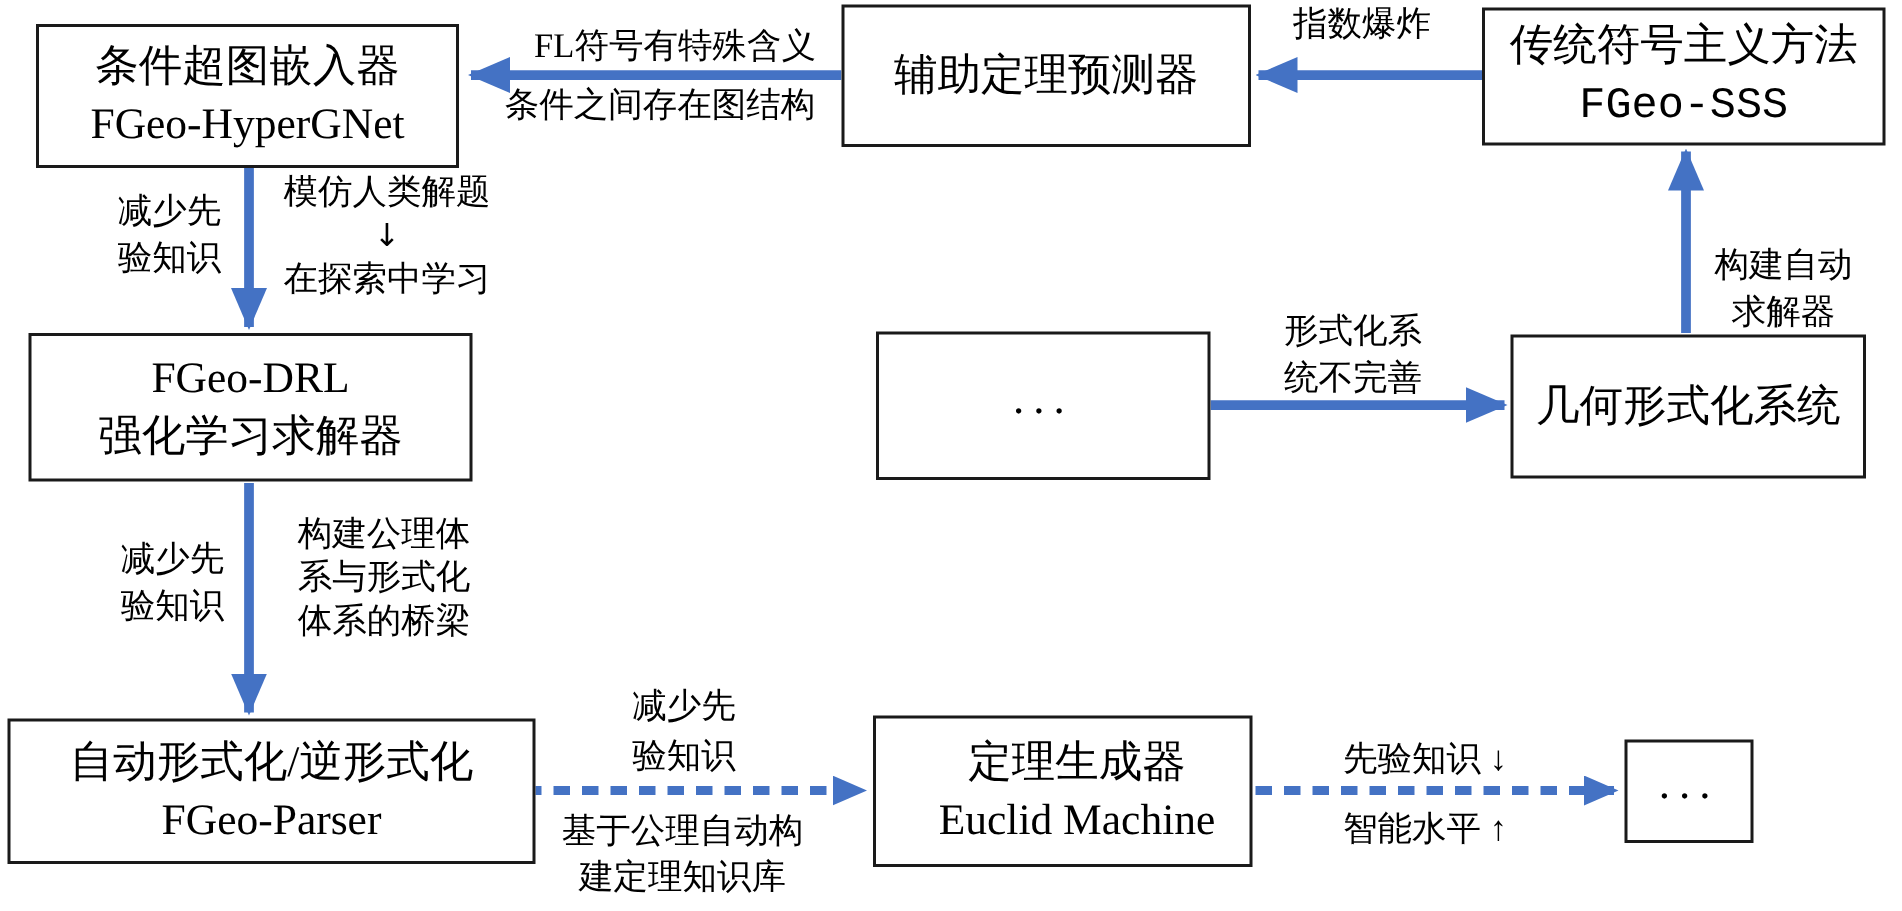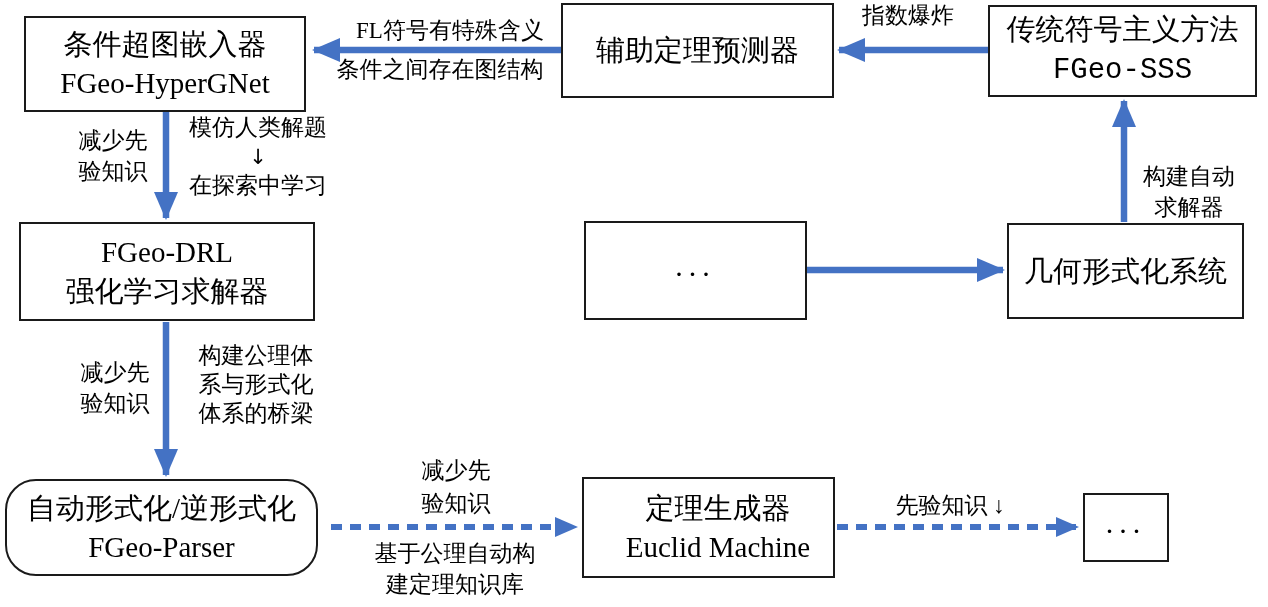--- a/index.html
+++ b/index.html
@@ -73,21 +73,21 @@
   </div>
 
   <div class="box" style="left:584px;top:221px;width:223px;height:99px;">
     <div class="dots">...</div>
   </div>
 
   <div class="box" style="left:1007px;top:223px;width:237px;height:96px;">
     <div>几何形式化系统</div>
   </div>
 
-  <div class="box" style="left:5px;top:479px;width:313px;height:97px;border-radius:31px;">
+  <div class="box" style="left:5px;top:479px;width:352px;height:97px;">
     <div>自动形式化/逆形式化</div>
     <div>FGeo-Parser</div>
   </div>
 
   <div class="box" style="left:582px;top:477px;width:253px;height:101px;padding-left:19px;">
     <div>定理生成器</div>
     <div>Euclid Machine</div>
   </div>
 
   <div class="box" style="left:1083px;top:493px;width:86px;height:69px;">
@@ -108,21 +108,24 @@
   </div>
 
   <div class="lbl" style="left:62px;top:357px;width:106px;">减少先
 验知识</div>
   <div class="lbl lbl3" style="left:178px;top:341px;width:156px;">构建公理体
 系与形式化
 体系的桥梁</div>
 
   <div class="lbl" style="left:1128px;top:135px;width:122px;margin-top:26px;">构建自动
 求解器</div>
+  <div class="lbl" style="left:844px;top:205px;width:116px;">形式化系
+统不完善</div>
 
   <div class="lbl" style="left:405px;top:454px;width:102px;line-height:33px;">减少先
 验知识</div>
   <div class="lbl" style="left:360px;top:538px;width:190px;">基于公理自动构
 建定理知识库</div>
 
   <div class="lbl" style="left:880px;top:490px;width:140px;">先验知识 ↓</div>
+  <div class="lbl" style="left:880px;top:537px;width:140px;">智能水平 ↑</div>
 
 </div>
 
 </body></html>

